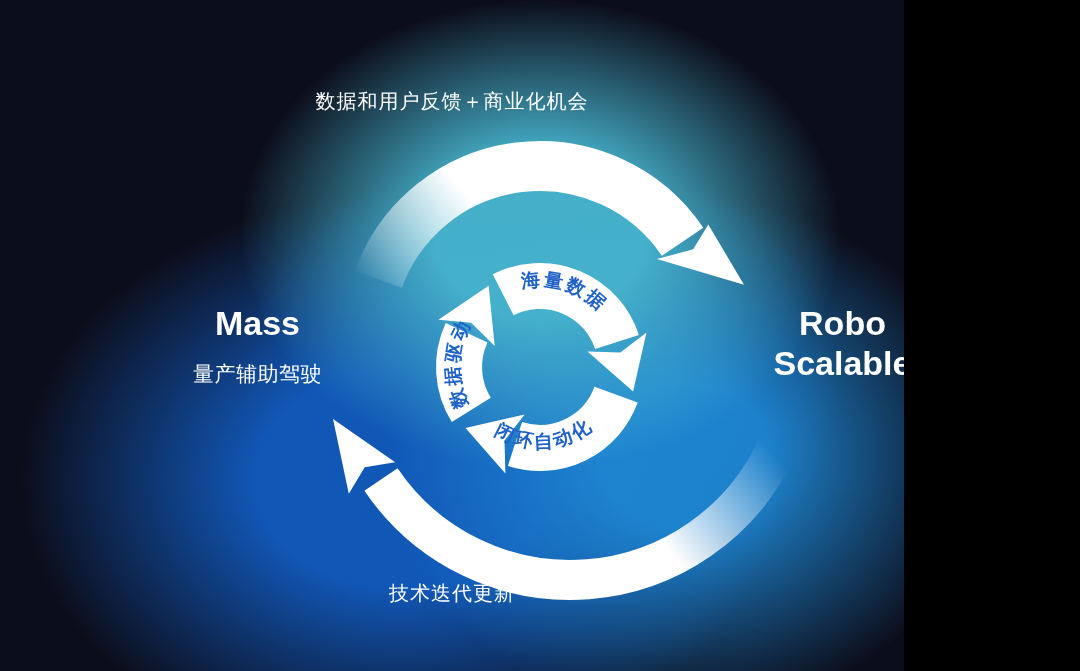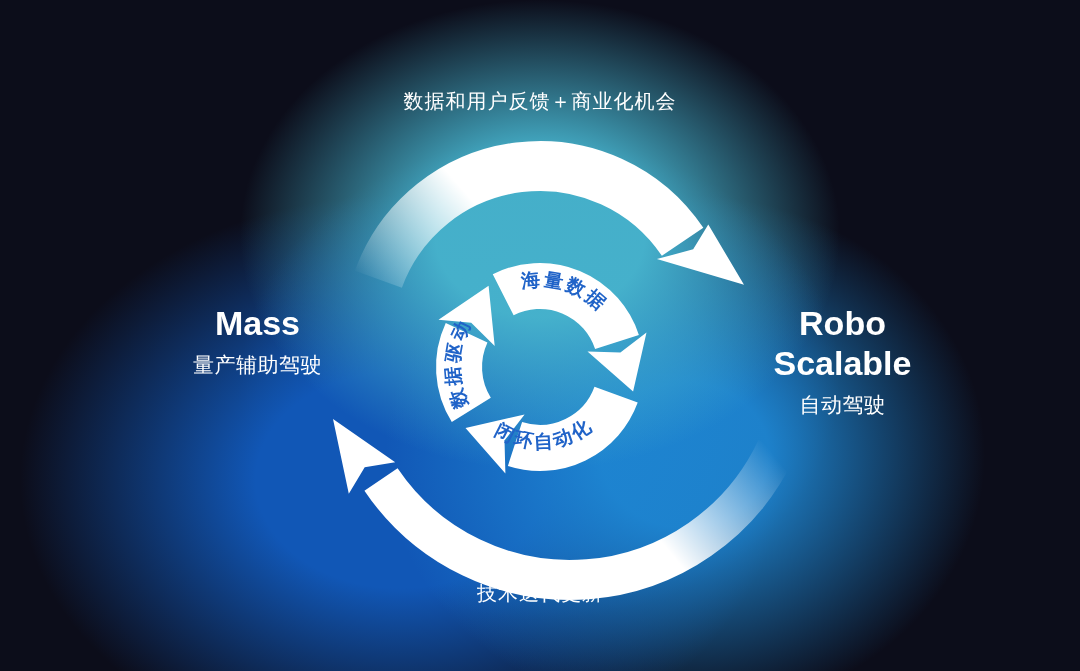--- a/index.html
+++ b/index.html
@@ -1,18 +1,18 @@
 <!DOCTYPE html>
 <html style="--bg: #0c0d1a; --glow-teal: #46b2cc; --glow-blue-deep: #1157b6; --glow-blue-sky: #1e86d2; --arrow-white: #ffffff; --ring-label-blue: #2063c8; --text-white: #ffffff;"><head>
 <meta charset="utf-8">
 <style>
   html,body{margin:0;padding:0;background:#000;}
   .stage{
     position:relative;
-    width:1080px;height:671px;
+    width:904px;height:671px;
     overflow:hidden;
     font-family:"Liberation Sans","DejaVu Sans",sans-serif;
     background-color:#0c0d1a;
     background-image:
       radial-gradient(300px 235px at 540px 235px, rgba(70,178,204,0.98) 35%, rgba(70,178,204,0) 100%),
       radial-gradient(300px 260px at 685px 455px, rgba(30,134,210,0.95) 28%, rgba(30,134,210,0) 100%),
       radial-gradient(380px 285px at 400px 480px, rgba(17,87,182,1) 38%, rgba(17,87,182,0) 100%),
       radial-gradient(300px 240px at 540px 380px, rgba(25,105,195,0.85) 25%, rgba(25,105,195,0) 100%);
   }
   .caption{
@@ -27,21 +27,21 @@
   .side-block{
     position:absolute;top:303px;width:235px;
     text-align:center;color:var(--text-white,#ffffff);
   }
   .side-block.left{left:140px;}
   .side-block.right{left:725px;}
   .side-title{
     font-size:34px;line-height:40px;font-weight:800;letter-spacing:0;
   }
   .side-subtitle{
-    margin-top:8px;font-size:21px;font-weight:500;letter-spacing:0.5px;
+    margin-top:17px;font-size:21px;font-weight:500;letter-spacing:0.5px;
   }
   svg.cycle{position:absolute;left:0;top:0;}
   .ring-label{
     font-size:19px;font-weight:bold;letter-spacing:2.5px;
     fill:var(--ring-label-blue,#2063c8);
   }
 </style>
 </head>
 <body>
 
@@ -54,21 +54,20 @@
       <div>Mass</div>
     </div>
     <div class="side-subtitle">量产辅助驾驶</div>
   </div>
 
   <div class="side-block right">
     <div class="side-title">
       <div>Robo</div>
       <div>Scalable</div>
     </div>
-    <div class="side-subtitle">自动驾驶</div>
   </div>
 
   <svg class="cycle" width="1080" height="671" viewBox="0 0 1080 671">
     <defs>
       <linearGradient id="fadeTop" gradientUnits="userSpaceOnUse" x1="368" y1="288" x2="470" y2="198">
         <stop offset="0" stop-color="#ffffff" stop-opacity="0"></stop>
         <stop offset="1" stop-color="#ffffff" stop-opacity="1"></stop>
       </linearGradient>
       <linearGradient id="fadeBottom" gradientUnits="userSpaceOnUse" x1="770" y1="450" x2="660" y2="540">
         <stop offset="0" stop-color="#ffffff" stop-opacity="0"></stop>

